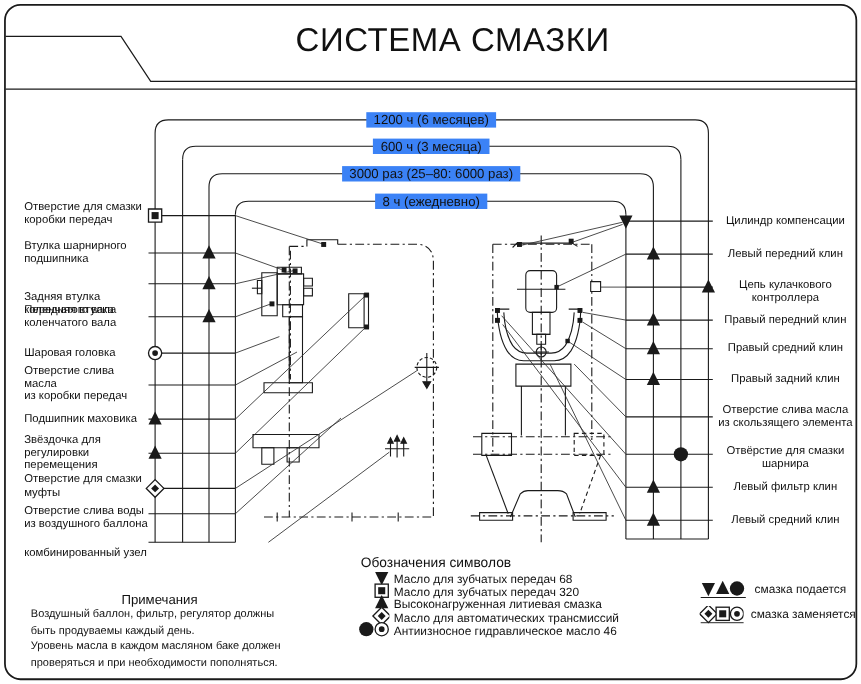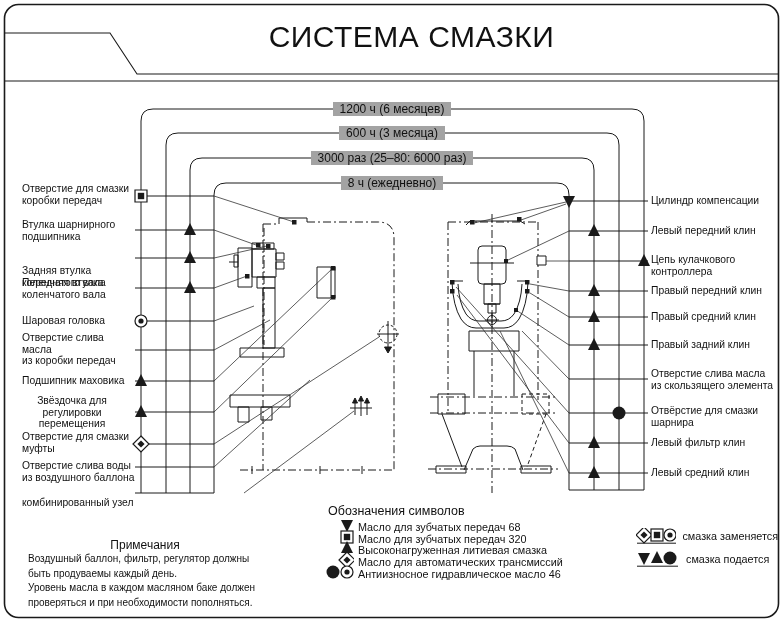--- a/index.html
+++ b/index.html
@@ -4,26 +4,26 @@
 <style>
   html,body{margin:0;padding:0;background:#fff;}
   .page{position:relative;width:783px;height:622px;background:#fff;overflow:hidden;
         font-family:"Liberation Sans",sans-serif;color:#111;}
   #art{position:absolute;left:0;top:0;z-index:0;}
   #art path,#art rect,#art circle,#art line,#art polyline{vector-effect:non-scaling-stroke;}
   .txt{position:absolute;z-index:2;color:#111;}
   .title{left:40px;top:20px;width:743px;text-align:center;font-size:30px;letter-spacing:.5px;}
   .interval{left:292px;width:200px;text-align:center;font-size:12px;transform:translateY(-50%);
             z-index:2;position:absolute;}
-  .interval span{background:#a3a3a3;padding:0 7px;}
+  .interval span{background:#3b82f6;padding:0 7px;}
   .plabel{position:absolute;z-index:2;font-size:10.3px;line-height:11.5px;white-space:pre-line;
           transform:translateY(-50%);}
   .plabel.left{left:22px;width:114px;text-align:left;}
-  .plabel.left.center{text-align:center;width:100px;}
-  .plabel.right{left:651px;width:126px;text-align:left;}
+  .plabel.left.center{width:100px;}
+  .plabel.right{left:651px;width:126px;text-align:center;}
   .legend{position:absolute;left:318px;top:504px;width:268px;z-index:2;}
   .legend h3{margin:0 0 3px 10px;font-size:12.5px;font-weight:normal;}
   .legend .item{display:flex;align-items:flex-end;height:11.8px;}
   .legend .symcell{width:32px;display:flex;justify-content:flex-end;}
   .legend .item span{font-size:10.8px;margin-left:4px;white-space:nowrap;}
   .action-legend{position:absolute;left:636px;top:528px;width:142px;z-index:2;}
   .action-legend .row{display:flex;align-items:center;margin-bottom:7px;}
   .action-legend .row span{font-size:10.8px;margin-left:6px;white-space:nowrap;}
   .notes{position:absolute;left:20px;top:538px;width:272px;z-index:2;}
   .notes h3{margin:0;font-size:12px;font-weight:normal;text-align:center;width:250px;}
@@ -339,49 +339,49 @@
           </svg>
         </span>
       <span>Антиизносное гидравлическое масло 46</span>
     </div>
   </div>
 
   <div class="action-legend">
     <div class="row">
       <svg width="44" height="16" class="actsym">
           <g>
+            <polygon points="2,2 14,2 8,14" fill="#1a1a1a"></polygon>
+          </g>
+          <g>
+            <polygon points="15,12 27,12 21,0" fill="#1a1a1a"></polygon>
+          </g>
+          <g>
+            <circle cx="34" cy="7" r="6.5" fill="#1a1a1a"></circle>
+          </g>
+          <line x1="1" y1="15.2" x2="42" y2="15.2" stroke="#1a1a1a" stroke-width="1"></line>
+        </svg>
+      <span>смазка подается</span>
+    </div>
+    <div class="row">
+      <svg width="44" height="16" class="actsym">
+          <g>
             <polygon points="8,-1 16,7 8,15 0,7" fill="#fff" stroke="#1a1a1a" stroke-width="1.2"></polygon>
             <polygon points="8,3.4 11.6,7 8,10.6 4.4,7" fill="#1a1a1a"></polygon>
           </g>
           <g>
             <rect x="15" y="1" width="12" height="12" fill="#fff" stroke="#1a1a1a" stroke-width="1.2"></rect>
             <rect x="17.8" y="3.8" width="6.4" height="6.4" fill="#1a1a1a"></rect>
           </g>
           <g>
             <circle cx="34" cy="7" r="6" fill="#fff" stroke="#1a1a1a" stroke-width="1.2"></circle>
             <circle cx="34" cy="7" r="2.6" fill="#1a1a1a"></circle>
           </g>
           <line x1="1" y1="15.2" x2="42" y2="15.2" stroke="#1a1a1a" stroke-width="1"></line>
         </svg>
       <span>смазка заменяется</span>
-    </div>
-    <div class="row">
-      <svg width="44" height="16" class="actsym">
-          <g>
-            <polygon points="2,2 14,2 8,14" fill="#1a1a1a"></polygon>
-          </g>
-          <g>
-            <polygon points="15,12 27,12 21,0" fill="#1a1a1a"></polygon>
-          </g>
-          <g>
-            <circle cx="34" cy="7" r="6.5" fill="#1a1a1a"></circle>
-          </g>
-          <line x1="1" y1="15.2" x2="42" y2="15.2" stroke="#1a1a1a" stroke-width="1"></line>
-        </svg>
-      <span>смазка подается</span>
     </div>
   </div>
 
   <div class="notes">
     <h3>Примечания</h3>
     <div>Воздушный баллон, фильтр, регулятор должны
 быть продуваемы каждый день.
 Уровень масла в каждом масляном баке должен
 проверяться и при необходимости пополняться.</div>
   </div>

